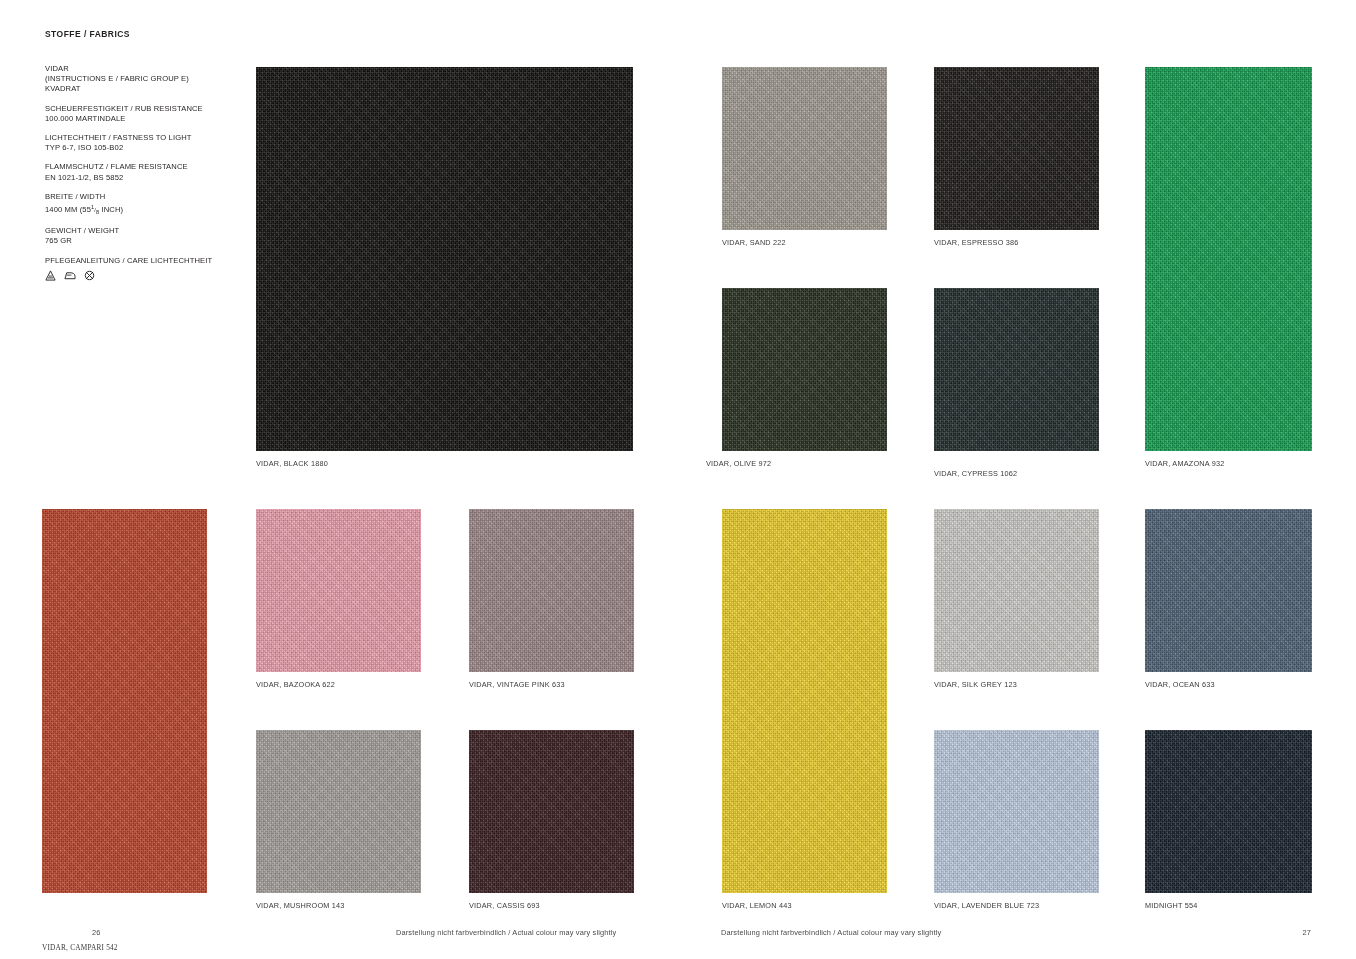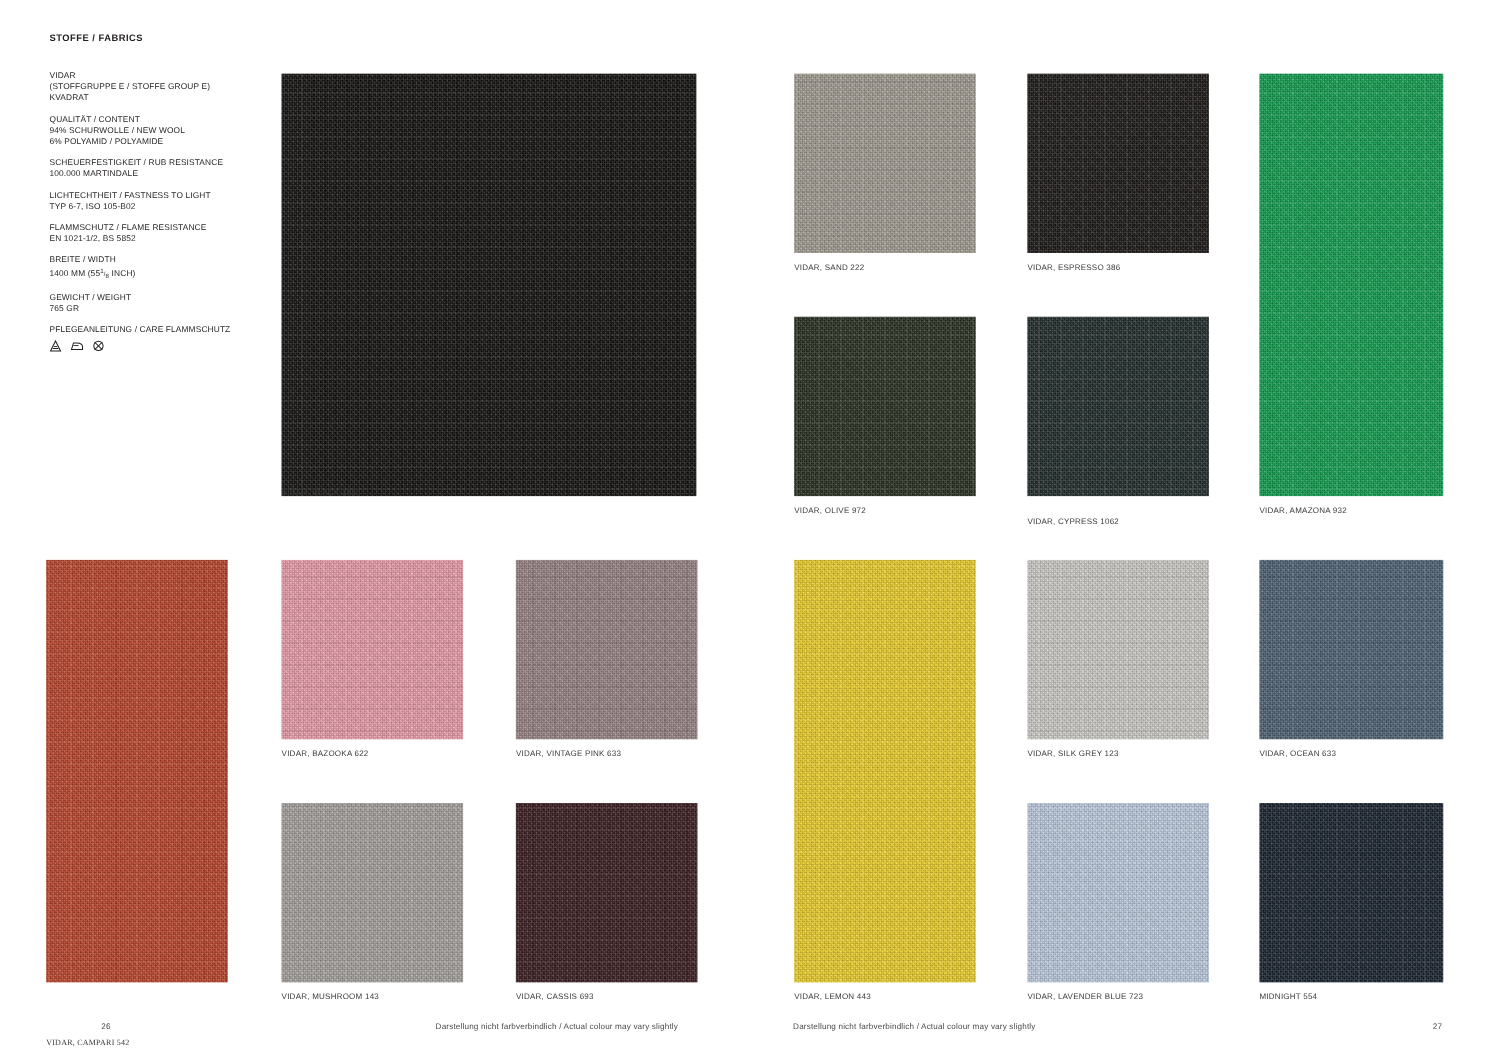--- a/index.html
+++ b/index.html
@@ -134,29 +134,24 @@
 <div class="spread">
 
   <div class="page page-left">
 
     <div class="section-title">STOFFE / FABRICS</div>
 
     <div class="spec">
 
       <div class="spec-block">
         <div class="spec-name">VIDAR</div>
-        <div class="spec-line">(STOFFGRUPPE E / STOFFE GROUP E)</div>
+        <div class="spec-line">(INSTRUCTIONS E / FABRIC GROUP E)</div>
         <div class="spec-line">KVADRAT</div>
       </div>
 
-      <div class="spec-block">
-        <div class="spec-line">QUALITÄT / CONTENT</div>
-        <div class="spec-line">94% SCHURWOLLE / NEW WOOL</div>
-        <div class="spec-line">6% POLYAMID / POLYAMIDE</div>
-      </div>
 
       <div class="spec-block">
         <div class="spec-line">SCHEUERFESTIGKEIT / RUB RESISTANCE</div>
         <div class="spec-line">100.000 MARTINDALE</div>
       </div>
 
       <div class="spec-block">
         <div class="spec-line">LICHTECHTHEIT / FASTNESS TO LIGHT</div>
         <div class="spec-line">TYP 6-7, ISO 105-B02</div>
       </div>
@@ -170,21 +165,21 @@
         <div class="spec-line">BREITE / WIDTH</div>
         <div class="spec-line"><span>1400 MM (55</span><span class="frac"><sup>1</sup>/<sub>8</sub></span> <span>INCH)</span></div>
       </div>
 
       <div class="spec-block">
         <div class="spec-line">GEWICHT / WEIGHT</div>
         <div class="spec-line">765 GR</div>
       </div>
 
       <div class="spec-block">
-        <div class="spec-line">PFLEGEANLEITUNG / CARE FLAMMSCHUTZ</div>
+        <div class="spec-line">PFLEGEANLEITUNG / CARE LICHTECHTHEIT</div>
         <div class="care-icons">
           <span>
             <svg width="11" height="11" viewBox="0 0 12 12">
               <path d="M6 1 L11 11 L1 11 Z" fill="none" stroke="#231f20" stroke-width="1"></path>
               <path d="M3.2 8.6 L8.8 8.6" stroke="#231f20" stroke-width="1"></path>
               <path d="M4.2 6.6 L7.8 6.6" stroke="#231f20" stroke-width="0.9"></path>
             </svg>
           </span>
           <span>
             <svg width="12" height="11" viewBox="0 0 13 12">
@@ -201,21 +196,21 @@
         </div>
       </div>
 
     </div>
 
     <div class="footer footer-page-left">26</div>
     <div class="footer footer-note-left">Darstellung nicht farbverbindlich / Actual colour may vary slightly</div>
   <div class="swatch" style="left: 256px; top: 67px; width: 377px; height: 384px; background: rgb(16, 15, 13);">
         <div class="fabric"></div>
       </div>
-      <div class="swatch-label" style="left: 256px; top: 443px;">VIDAR, BLACK 1880</div>
+      <div class="swatch-label" style="left: 256px; top: 459px;">VIDAR, BLACK 1880</div>
       <div class="swatch" style="left: 42px; top: 509px; width: 165px; height: 384px; background: rgb(192, 69, 42);">
         <div class="fabric"></div>
       </div>
       <div class="swatch-label" style="left: 42px; top: 943px; font-family: Liberation Serif, serif;">VIDAR, CAMPARI 542</div>
       <div class="swatch" style="left: 256px; top: 509px; width: 165px; height: 163px; background: rgb(244, 164, 178);">
         <div class="fabric"></div>
       </div>
       <div class="swatch-label" style="left: 256px; top: 680px;">VIDAR, BAZOOKA 622</div>
       <div class="swatch" style="left: 469px; top: 509px; width: 165px; height: 163px; background: rgb(160, 138, 140);">
         <div class="fabric"></div>
@@ -242,21 +237,21 @@
         <div class="fabric"></div>
       </div>
       <div class="swatch-label" style="left: 256px; top: 238px;">VIDAR, ESPRESSO 386</div>
       <div class="swatch" style="left: 467px; top: 67px; width: 167px; height: 384px; background: rgb(17, 163, 81);">
         <div class="fabric"></div>
       </div>
       <div class="swatch-label" style="left: 467px; top: 459px;">VIDAR, AMAZONA 932</div>
       <div class="swatch" style="left: 44px; top: 288px; width: 165px; height: 163px; background: rgb(37, 46, 29);">
         <div class="fabric"></div>
       </div>
-      <div class="swatch-label" style="left: 44px; top: 459px;">VIDAR, OLIVE 972</div>
+      <div class="swatch-label" style="left: 28px; top: 459px;">VIDAR, OLIVE 972</div>
       <div class="swatch" style="left: 256px; top: 288px; width: 165px; height: 163px; background: rgb(30, 42, 41);">
         <div class="fabric"></div>
       </div>
       <div class="swatch-label" style="left: 256px; top: 469px;">VIDAR, CYPRESS 1062</div>
       <div class="swatch" style="left: 44px; top: 509px; width: 165px; height: 384px; background: rgb(244, 213, 42);">
         <div class="fabric"></div>
       </div>
       <div class="swatch-label" style="left: 44px; top: 901px;">VIDAR, LEMON 443</div>
       <div class="swatch" style="left: 256px; top: 509px; width: 165px; height: 163px; background: rgb(213, 211, 207);">
         <div class="fabric"></div>

